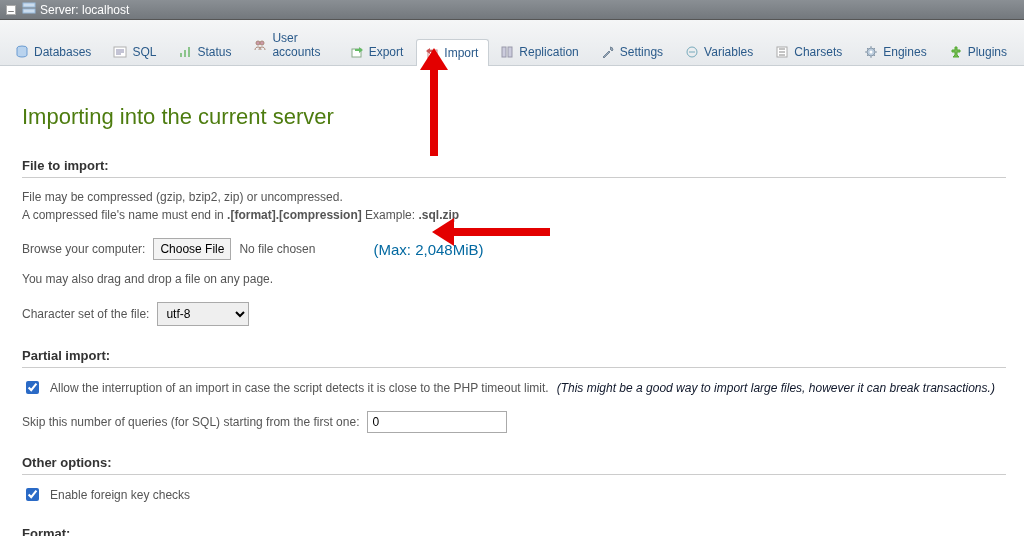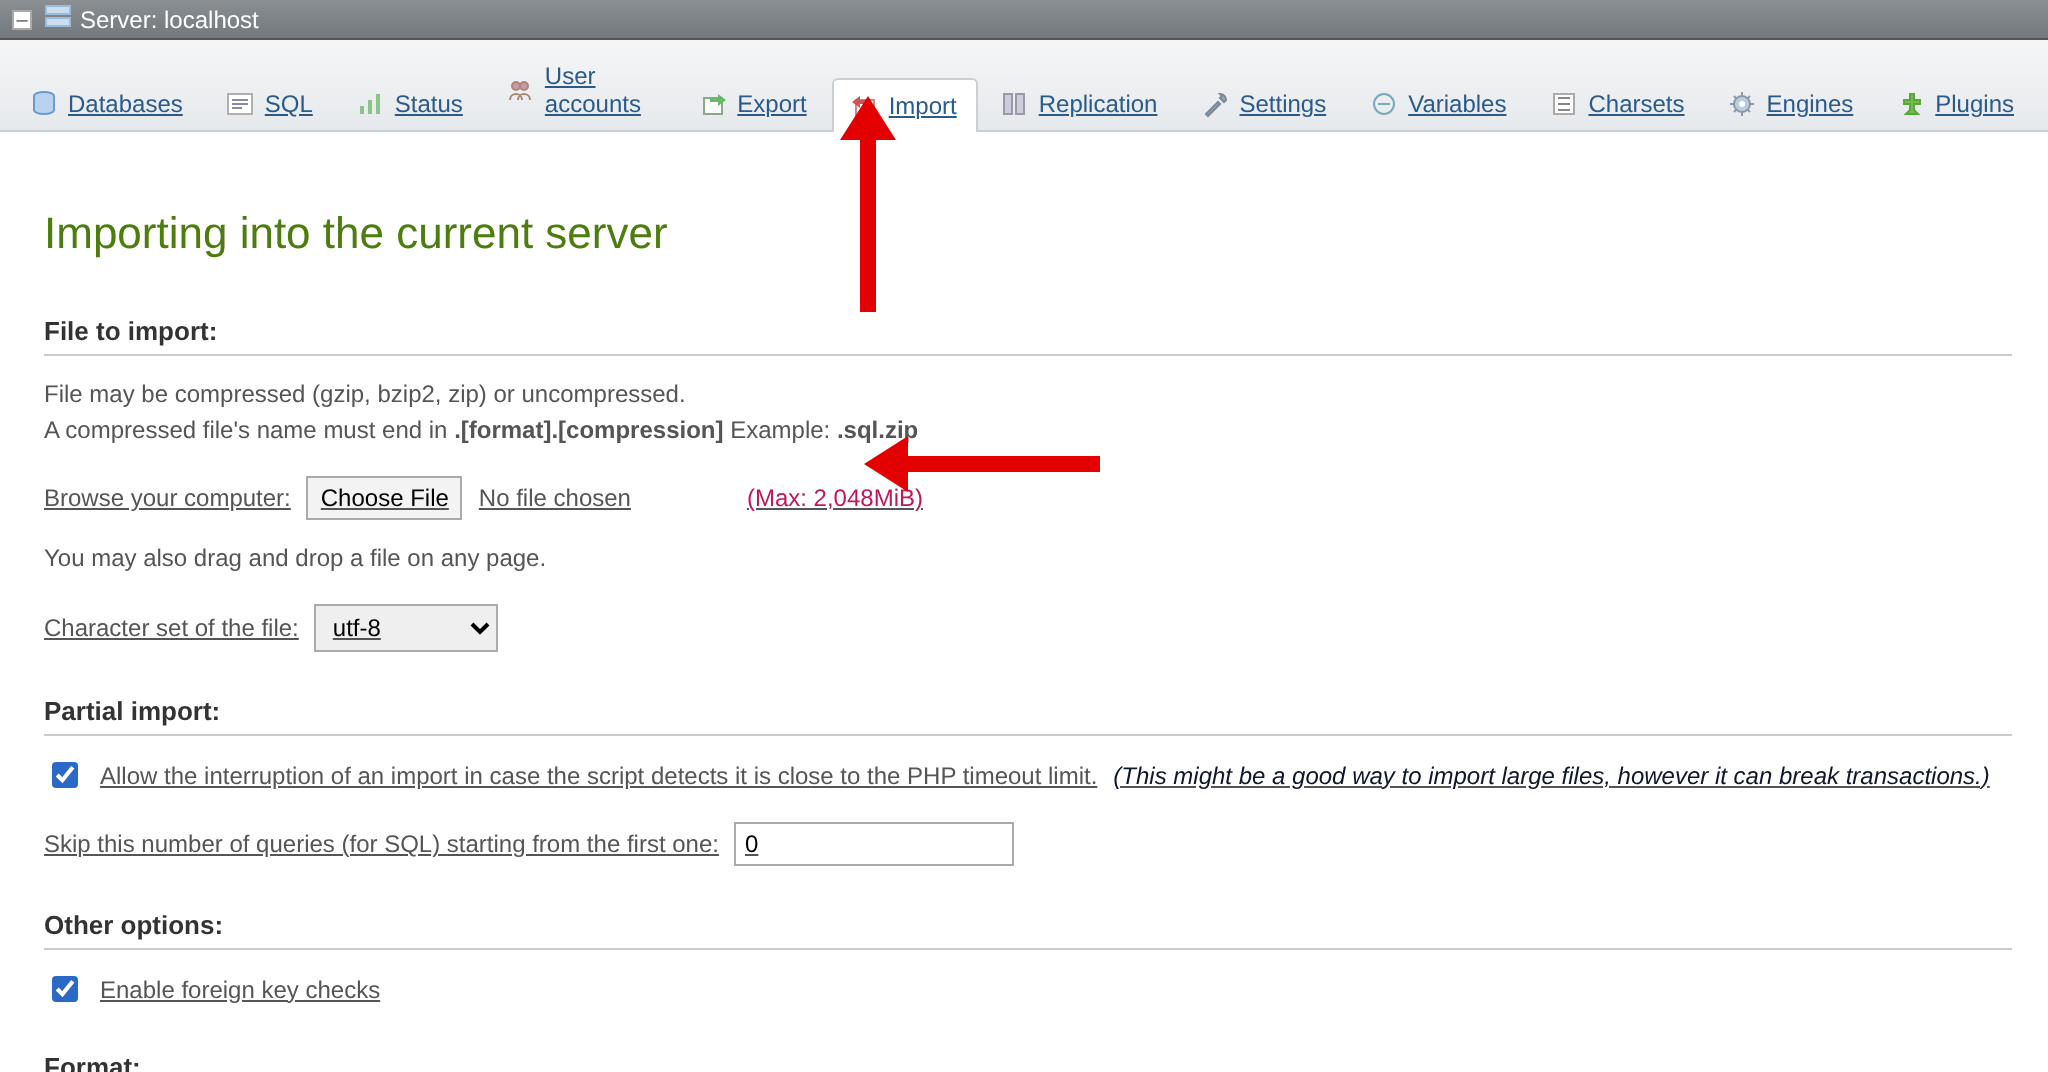--- a/index.html
+++ b/index.html
@@ -44,21 +44,20 @@
     display: flex;
     align-items: center;
     padding: 6px 10px 6px 8px;
     font-size: 12px;
     color: #2a5a8a;
     cursor: pointer;
     border: 1px solid transparent;
     border-bottom: none;
     border-radius: 3px 3px 0 0;
     gap: 5px;
-    text-decoration: underline;
   }
   .tab.active {
     background: #fff;
     border-color: #c9cfd4;
     color: #2a5a8a;
     position: relative;
     top: 1px;
   }
   .tab .ticon {
     width: 14px; height: 14px;
@@ -83,36 +82,36 @@
   hr.rule {
     border: none;
     border-top: 1px solid #ccc;
     margin: 4px 0 10px 0;
   }
   .help, .body-text {
     font-size: 12px;
     color: #555;
     line-height: 1.5;
   }
-  .row { margin: 8px 0; display:flex; align-items:center; gap:8px; font-size:12px; color:#555;text-decoration:underline; }
+  .row { margin: 8px 0; display:flex; align-items:center; gap:8px; font-size:12px; color:#555; }
   .choose-btn {
     font-size: 12px;
     padding: 3px 6px;
     background:#f3f3f3;
     border:1px solid #aaa;
     cursor:pointer;
   }
   .italic-note { font-style: italic; color:#0f172a; }
   select, input[type=text] {
     font-size: 12px;
     padding: 3px 4px;
     border: 1px solid #aaa;
   }
   input[type=checkbox] { accent-color:#2a6ac6; }
-  .max { color:#be185d; font-size:12px; }
+  .max { color:#0369a1; font-size:15px; }
   
   .arrow {
     position: absolute;
     background: #e30000;
   }
   .arrow.vert {
     width: 8px;
     height: 90px;
   }
   .arrow.vert::before {

